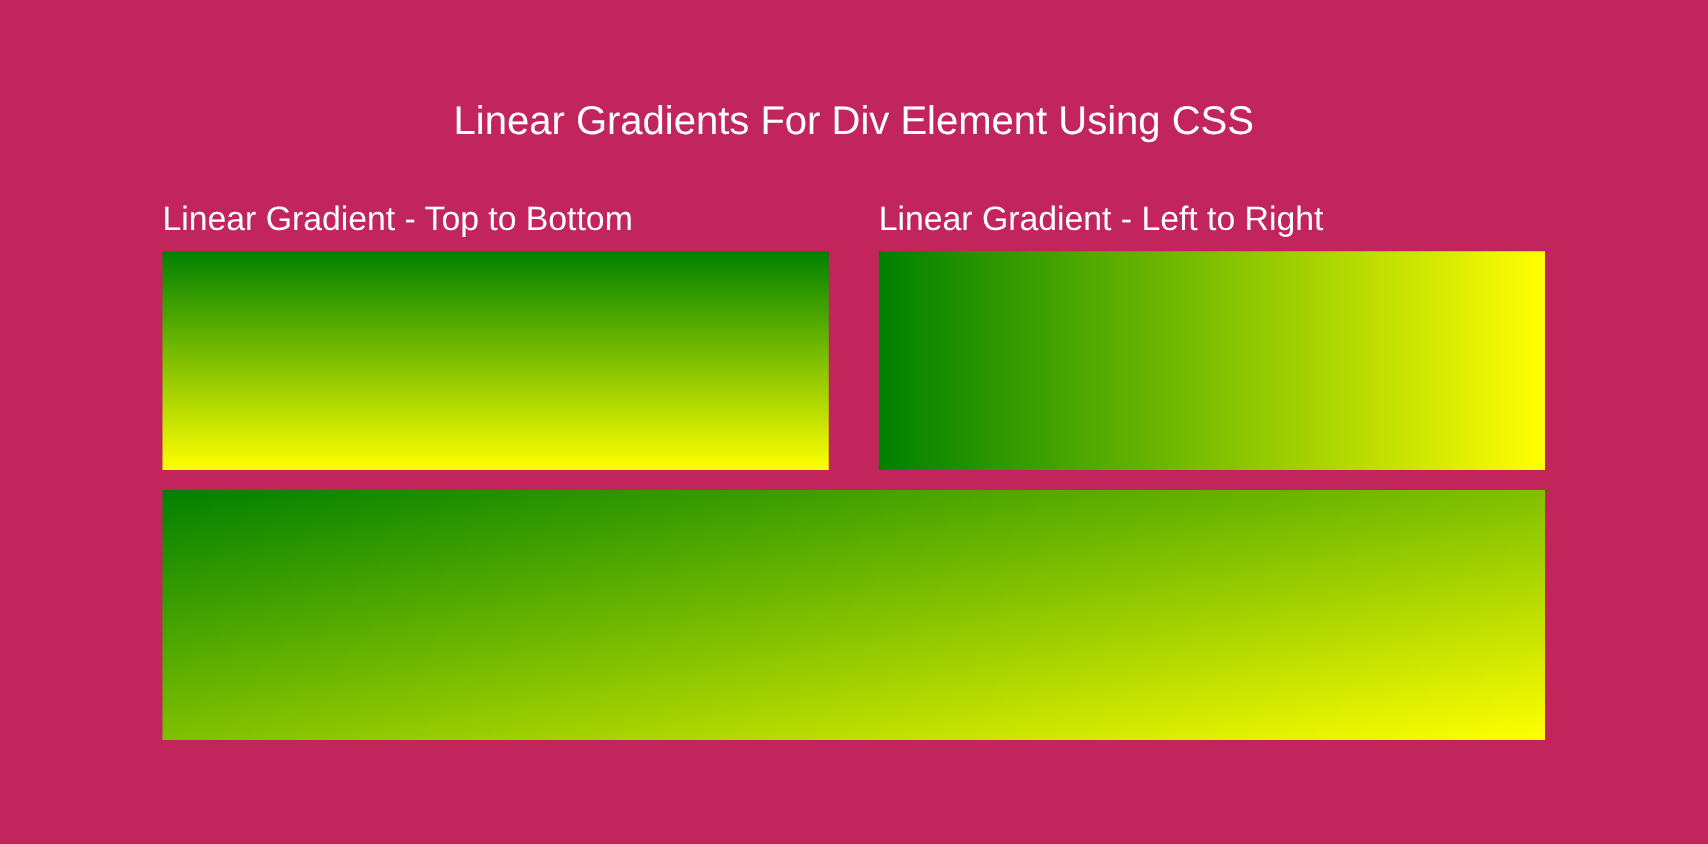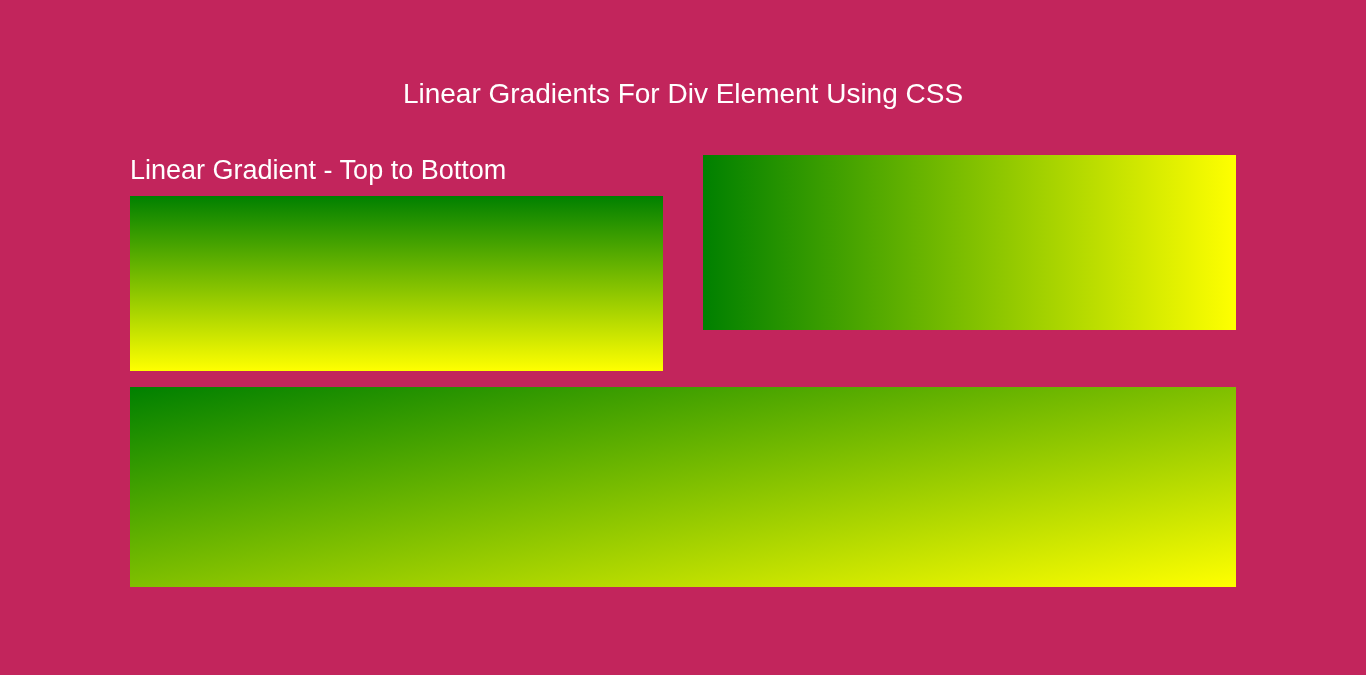--- a/index.html
+++ b/index.html
@@ -16,21 +16,21 @@
       color: #ffffff;
       overflow: hidden;
     }
 
     .container {
       padding: 0 130px;
     }
 
     .page-title {
       text-align: center;
-      font-size: 28px;
+      font-size: 32px;
       font-weight: 400;
       padding-top: 78px;
       padding-bottom: 45px;
     }
 
     .row {
       display: flex;
       gap: 40px;
       margin-bottom: 16px;
     }
@@ -72,20 +72,21 @@
 
 <div class="container">
   <h1 class="page-title">Linear Gradients For Div Element Using CSS</h1>
 
   <div class="row">
     <div class="col">
       <h2 class="example-heading">Linear Gradient - Top to Bottom</h2>
       <div class="gradient-box gradient-top-bottom"></div>
     </div>
     <div class="col">
+      <h2 class="example-heading">Linear Gradient - Left to Right</h2>
       <div class="gradient-box gradient-left-right"></div>
     </div>
   </div>
 
   <div class="full-width">
     <div class="gradient-box gradient-diagonal"></div>
   </div>
 </div>
 
 </body></html>

